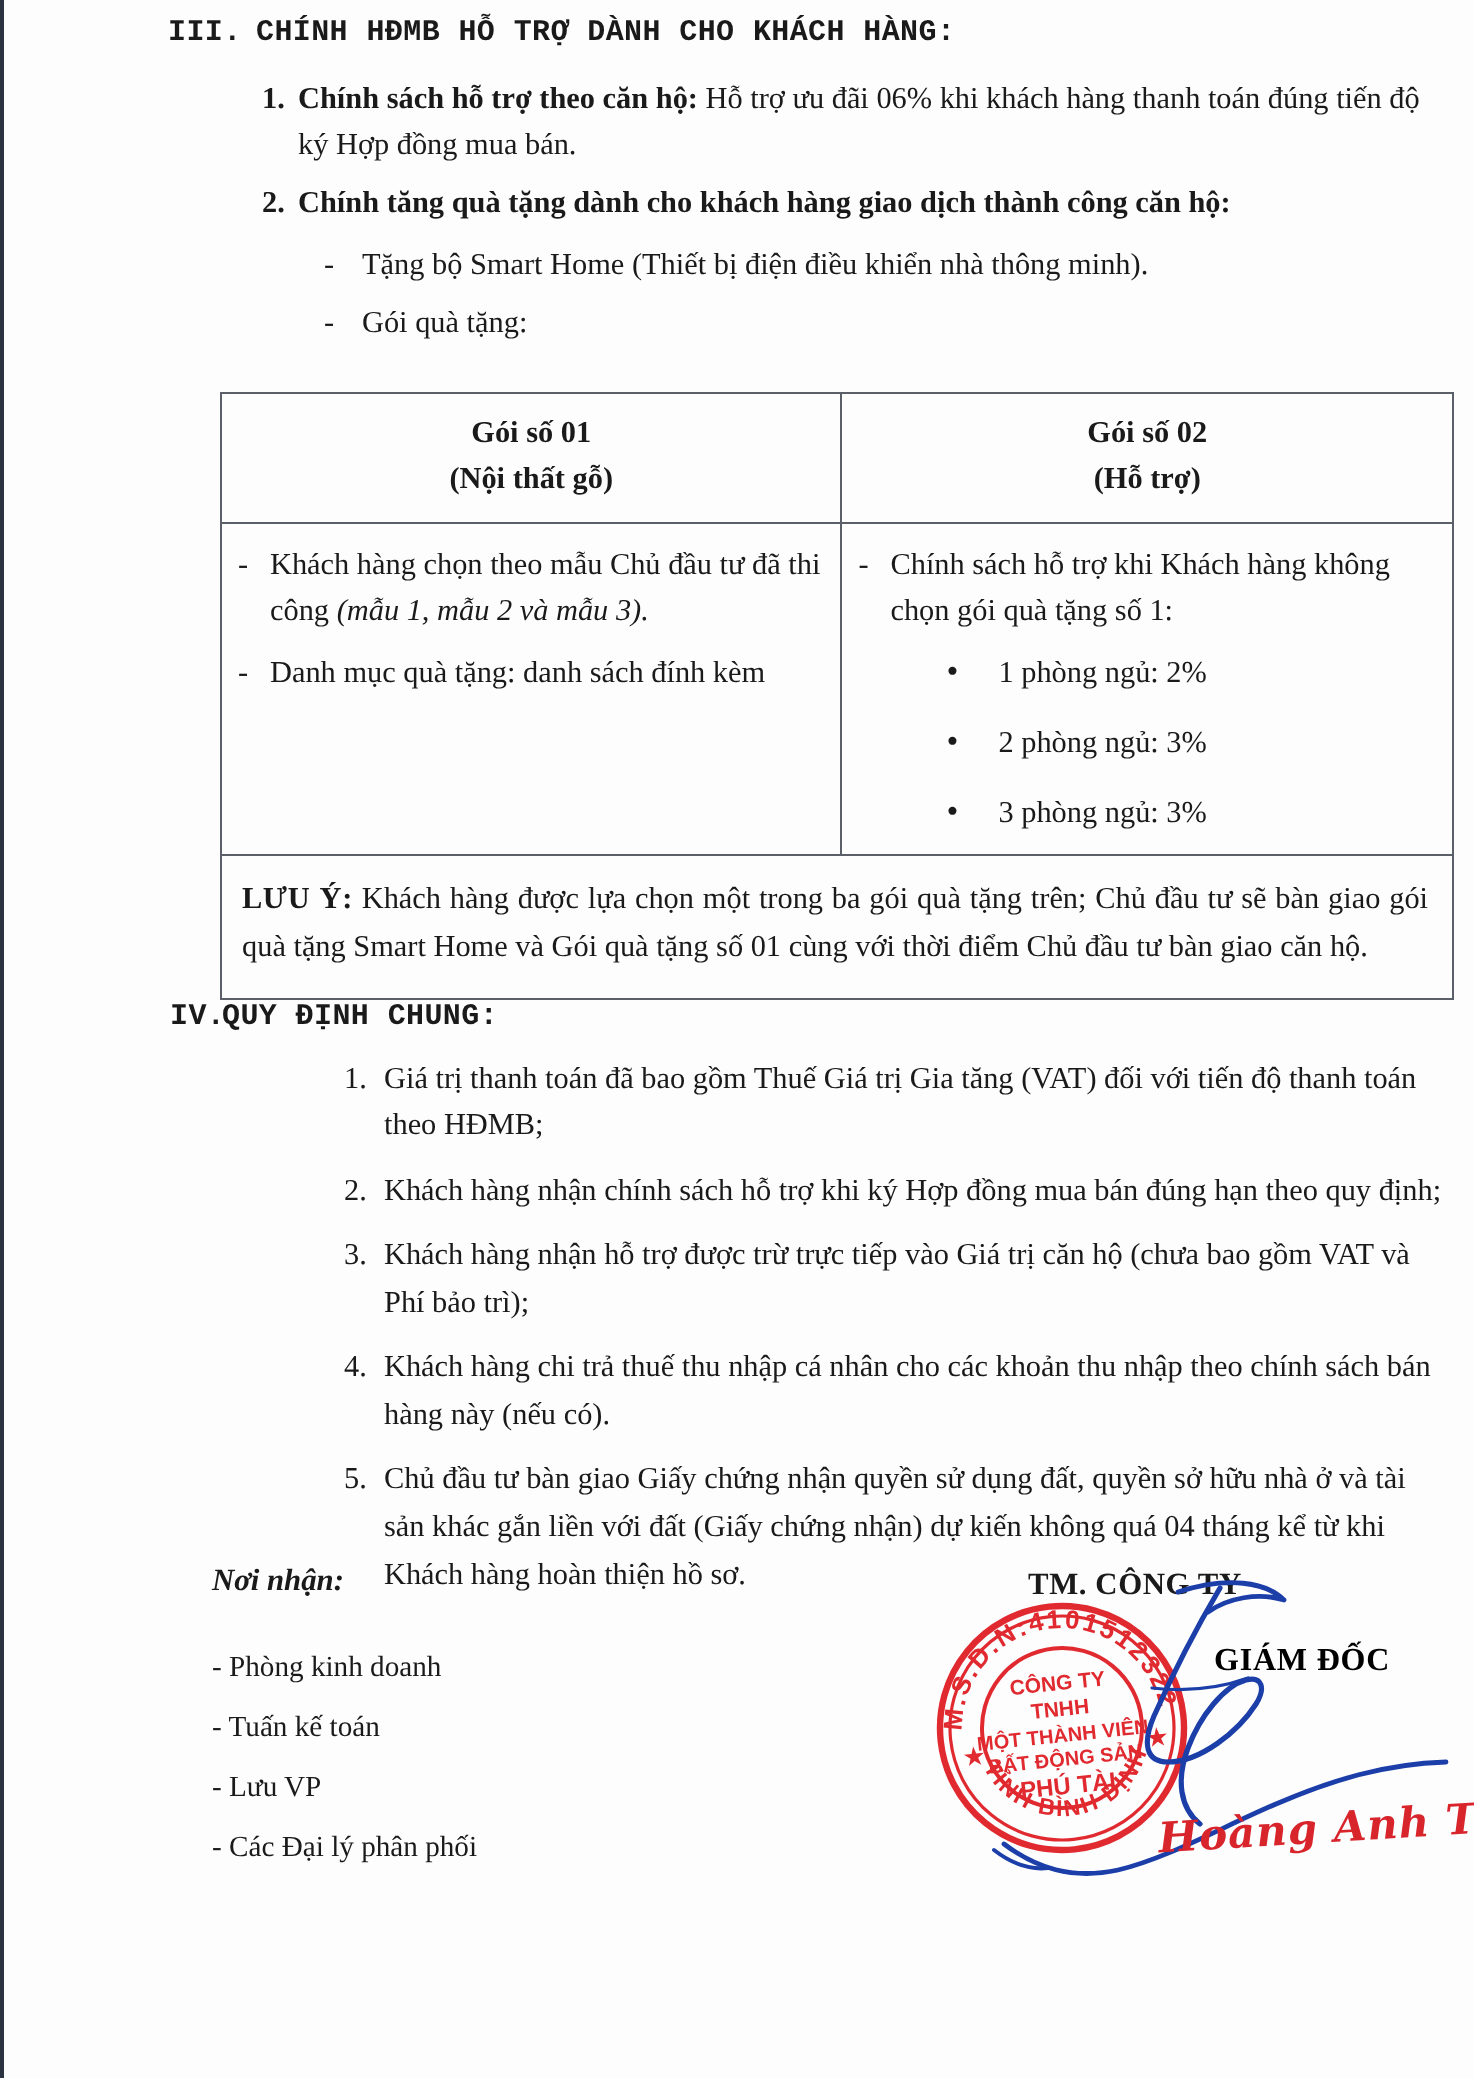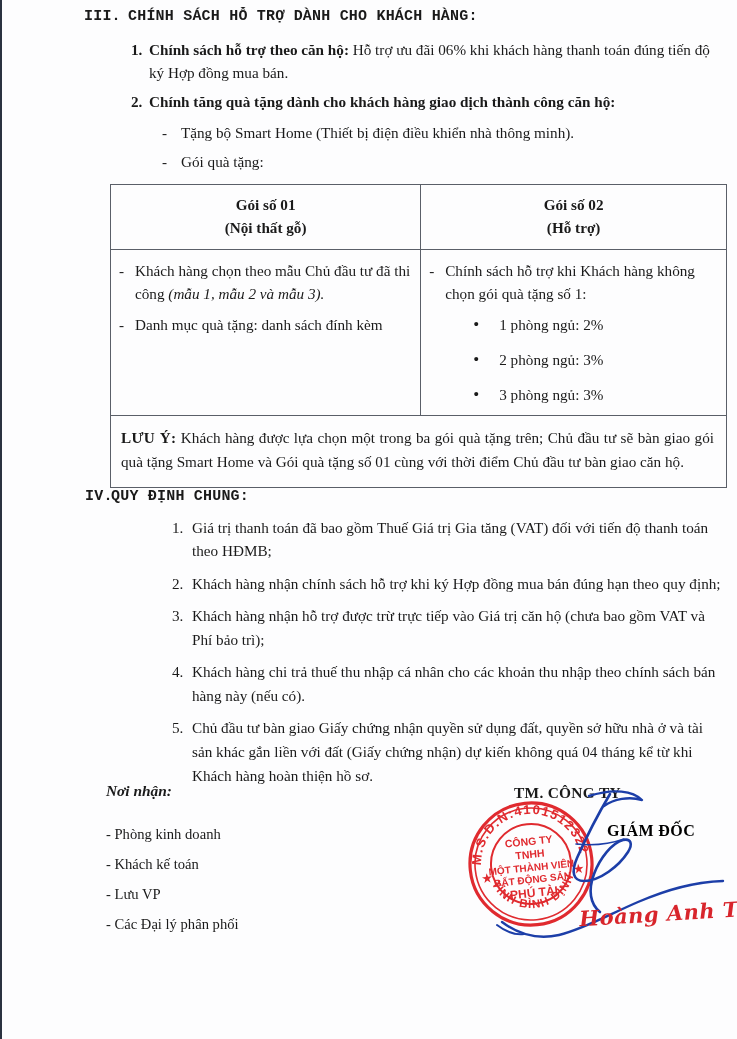--- a/index.html
+++ b/index.html
@@ -72,21 +72,21 @@
     margin: 0 0 6px 0;
     padding-left: 78px;
     font-size: 15.2px;
     line-height: 1.5;
   }
   .lvl2 > .mk { flex: 0 0 19px; }
   .lvl2 > .body { flex: 1; }
 
   
   .gift-table {
-    margin: 10px 0 0 26px;
+    margin: 22px 0 0 26px;
     width: 617px;
     border-collapse: collapse;
     table-layout: fixed;
   }
   .gift-table td {
     border: 1px solid #5a5f68;
     vertical-align: top;
     padding: 0;
   }
   .gift-table .th {
@@ -226,21 +226,21 @@
   .ink { position: absolute; left: 0; top: 0; pointer-events: none; }
 </style>
 </head>
 <body>
 
 <div class="page">
   <div class="content">
 
     <div class="sec-head" id="sec3">
       <span class="num">III.</span>
-      <span class="txt">CHÍNH SÁCH HỖ TRỢ DÀNH CHO KHÁCH HÀNG:</span>
+      <span class="txt">CHÍNH HĐMB HỖ TRỢ DÀNH CHO KHÁCH HÀNG:</span>
     </div>
 
     <div class="lvl1">
       <span class="mk">1.</span>
       <span class="body"><span class="lead">Chính sách hỗ trợ theo căn hộ:</span><span> Hỗ trợ ưu đãi 06% khi khách hàng thanh toán đúng tiến độ ký Hợp đồng mua bán.</span></span>
     </div>
 
     <div class="lvl1" style="margin-bottom:9px;">
       <span class="mk">2.</span>
       <span class="body"><span class="lead">Chính tăng quà tặng dành cho khách hàng giao dịch thành công căn hộ:</span></span>
@@ -353,21 +353,21 @@
       </div>
     </div>
 
   </div>
 
   <div class="footer">
 
     <div class="recipients">
       <div class="title">Nơi nhận:</div>
       <div class="r-item">- Phòng kinh doanh</div>
-      <div class="r-item">- Khách kế toán</div>
+      <div class="r-item">- Tuấn kế toán</div>
       <div class="r-item">- Lưu VP</div>
       <div class="r-item">- Các Đại lý phân phối</div>
     </div>
 
     <div class="signblock">
 
       <div class="sign-title">TM. CÔNG TY</div>
 
       <div class="stamp">
         <svg width="128" height="128" viewBox="0 0 128 128" aria-hidden="true">

